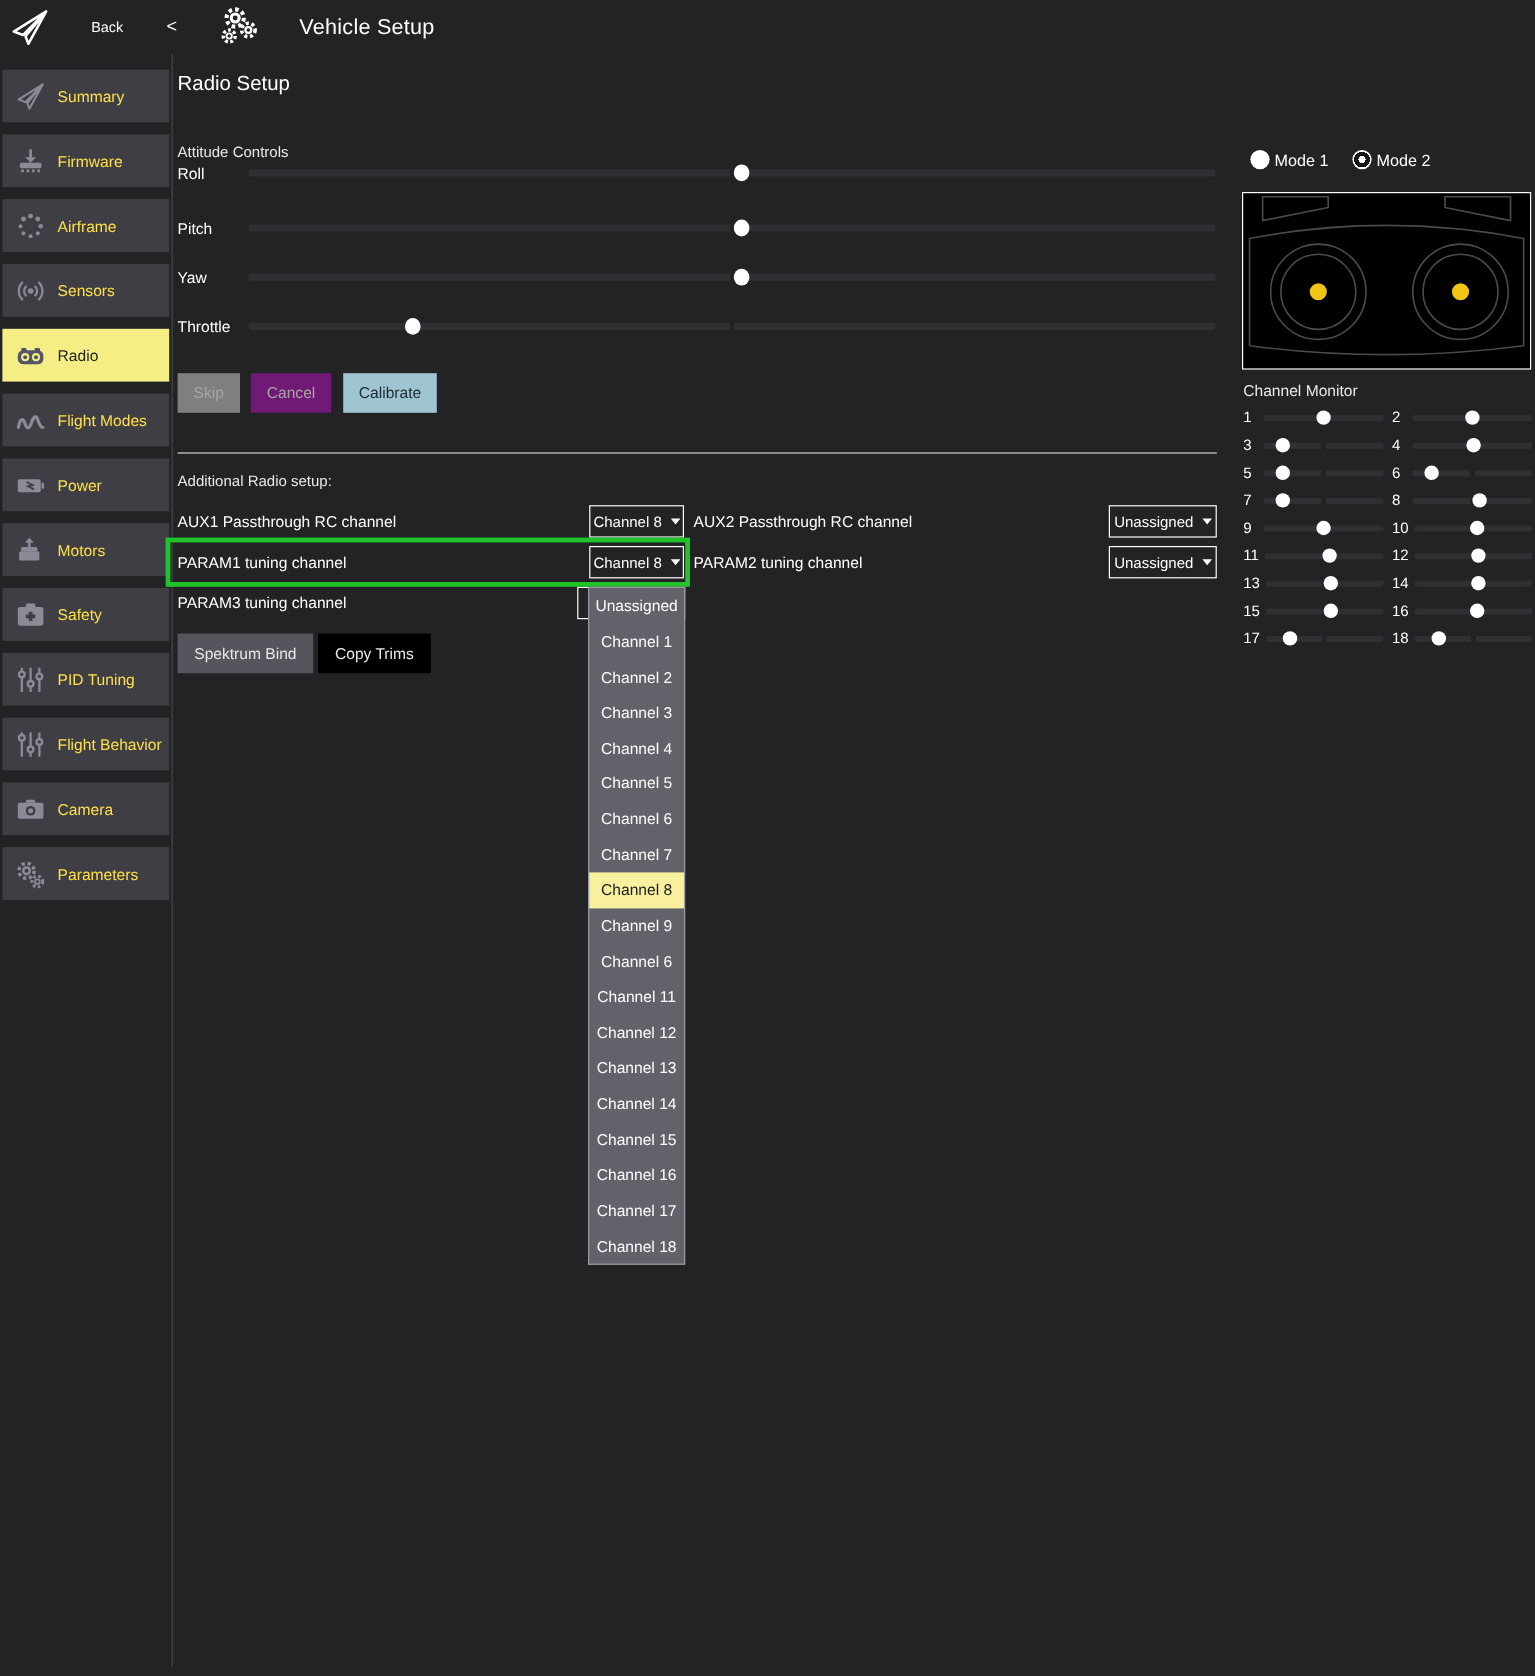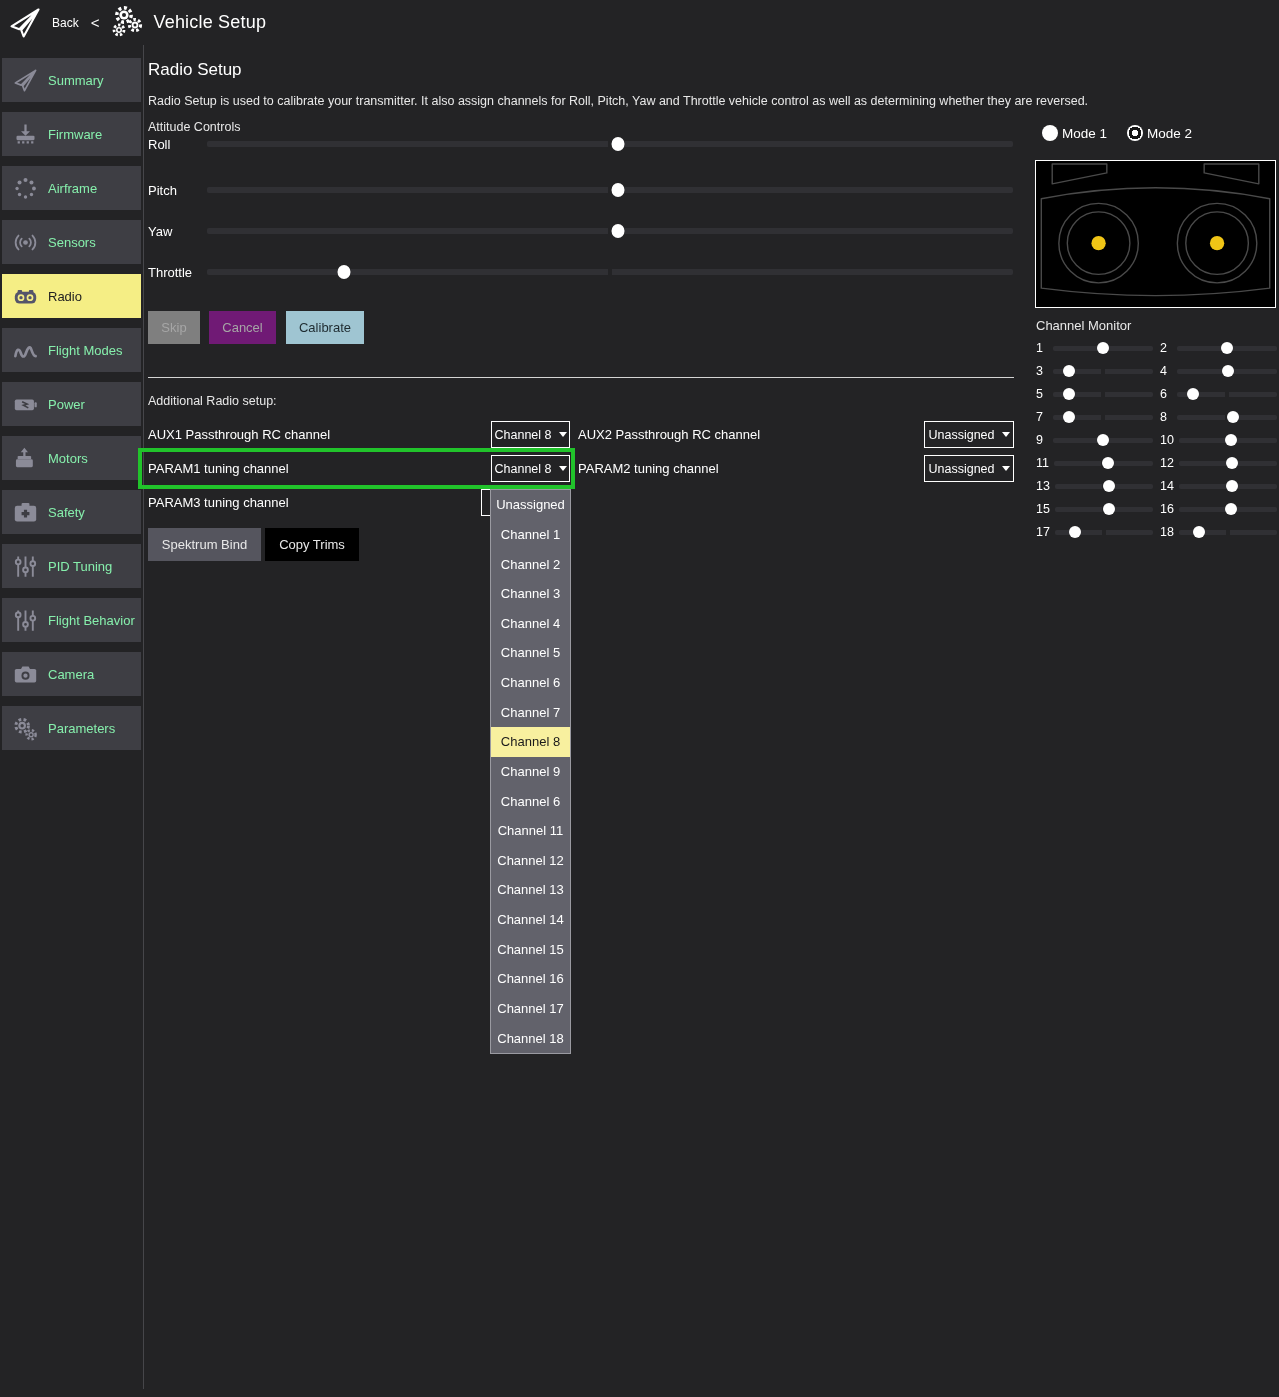--- a/index.html
+++ b/index.html
@@ -5,36 +5,36 @@
   * { box-sizing: border-box; margin: 0; padding: 0; }
   html,body { width:1279px; height:1397px; }
   body {
     background:#232325;
     font-family:"Liberation Sans","DejaVu Sans",sans-serif;
     color:#fff;
     position:relative;
     overflow:hidden;
   }
   
-  .topbar { position:absolute; left:0; top:0; width:1279px; height:45px; display:flex; align-items:center; }
+  .topbar { position:absolute; left:0; top:0; width:1279px; height:45px; display:flex; align-items:center;gap:24px; }
   .logo { width:42px; height:40px; margin-left:4px; display:flex; align-items:center; justify-content:center; }
   .back-label { font-size:12px; color:#fff; margin-left:6px; }
   .chevron { font-size:15px; color:#fff; margin:0 8px 0 12px; }
   .hdr-gears { width:40px; height:40px; margin-right:6px; }
   .hdr-title { font-size:18px; color:#fff; letter-spacing:.2px; }
 
   
   .v-sep { position:absolute; left:143px; top:45px; height:1344px; width:1px; background:#46464a; }
   .sidebar { position:absolute; left:2px; top:58px; width:139px; }
   .sb-item { --hole:#3e3e44; width:139px; height:44px; margin-bottom:10px; background:#3e3e44;
              display:flex; align-items:center; color:#8b8b98; cursor:pointer; }
   .sb-item.selected { --hole:#f5ee85; background:#f5ee85; color:#55556a; }
   .sb-icon { width:46px; display:flex; align-items:center; justify-content:center; }
   .sb-icon svg { width:27px; height:27px; }
-  .sb-label { font-size:13px; color:#86efac; }
+  .sb-label { font-size:13px; color:#fde047; }
   .sb-item.selected .sb-label { color:#222; }
 
   
   .main { position:absolute; left:148px; top:45px; width:866px; height:1340px; }
   .page-title { position:absolute; left:0; top:15px; font-size:17px; color:#fff; }
   .page-desc { position:absolute; left:0; top:49px; font-size:12.5px; color:#e8e8e8; white-space:nowrap; }
   .att-heading { position:absolute; left:0; top:75px; font-size:12.5px; color:#e8e8e8; }
 
   .att-row { position:absolute; left:0; width:866px; height:14px; display:flex; align-items:center; }
   .att-label { width:59px; font-size:13px; color:#fff; }
@@ -271,21 +271,20 @@
           <circle cx="17" cy="17.5" r="2.4" fill="currentColor"></circle>
           <circle cx="17" cy="17.5" r="1.1" fill="var(--hole)"></circle>
         </svg>
       </span>
       <span class="sb-label">Parameters</span>
     </div>
   </div>
 
 <div class="main">
   <div class="page-title">Radio Setup</div>
-  <div class="page-desc">Radio Setup is used to calibrate your transmitter. It also assign channels for Roll, Pitch, Yaw and Throttle vehicle control as well as determining whether they are reversed.</div>
   <div class="att-heading">Attitude Controls</div>
 
   <div id="att-sliders">
       <div class="att-row" style="top: 92px;">
         <span class="att-label">Roll</span>
         <div class="slider-track">
           <div class="slider-thumb" style="left: 51%;"></div>
         </div>
       </div>
       <div class="att-row" style="top: 138px;">

